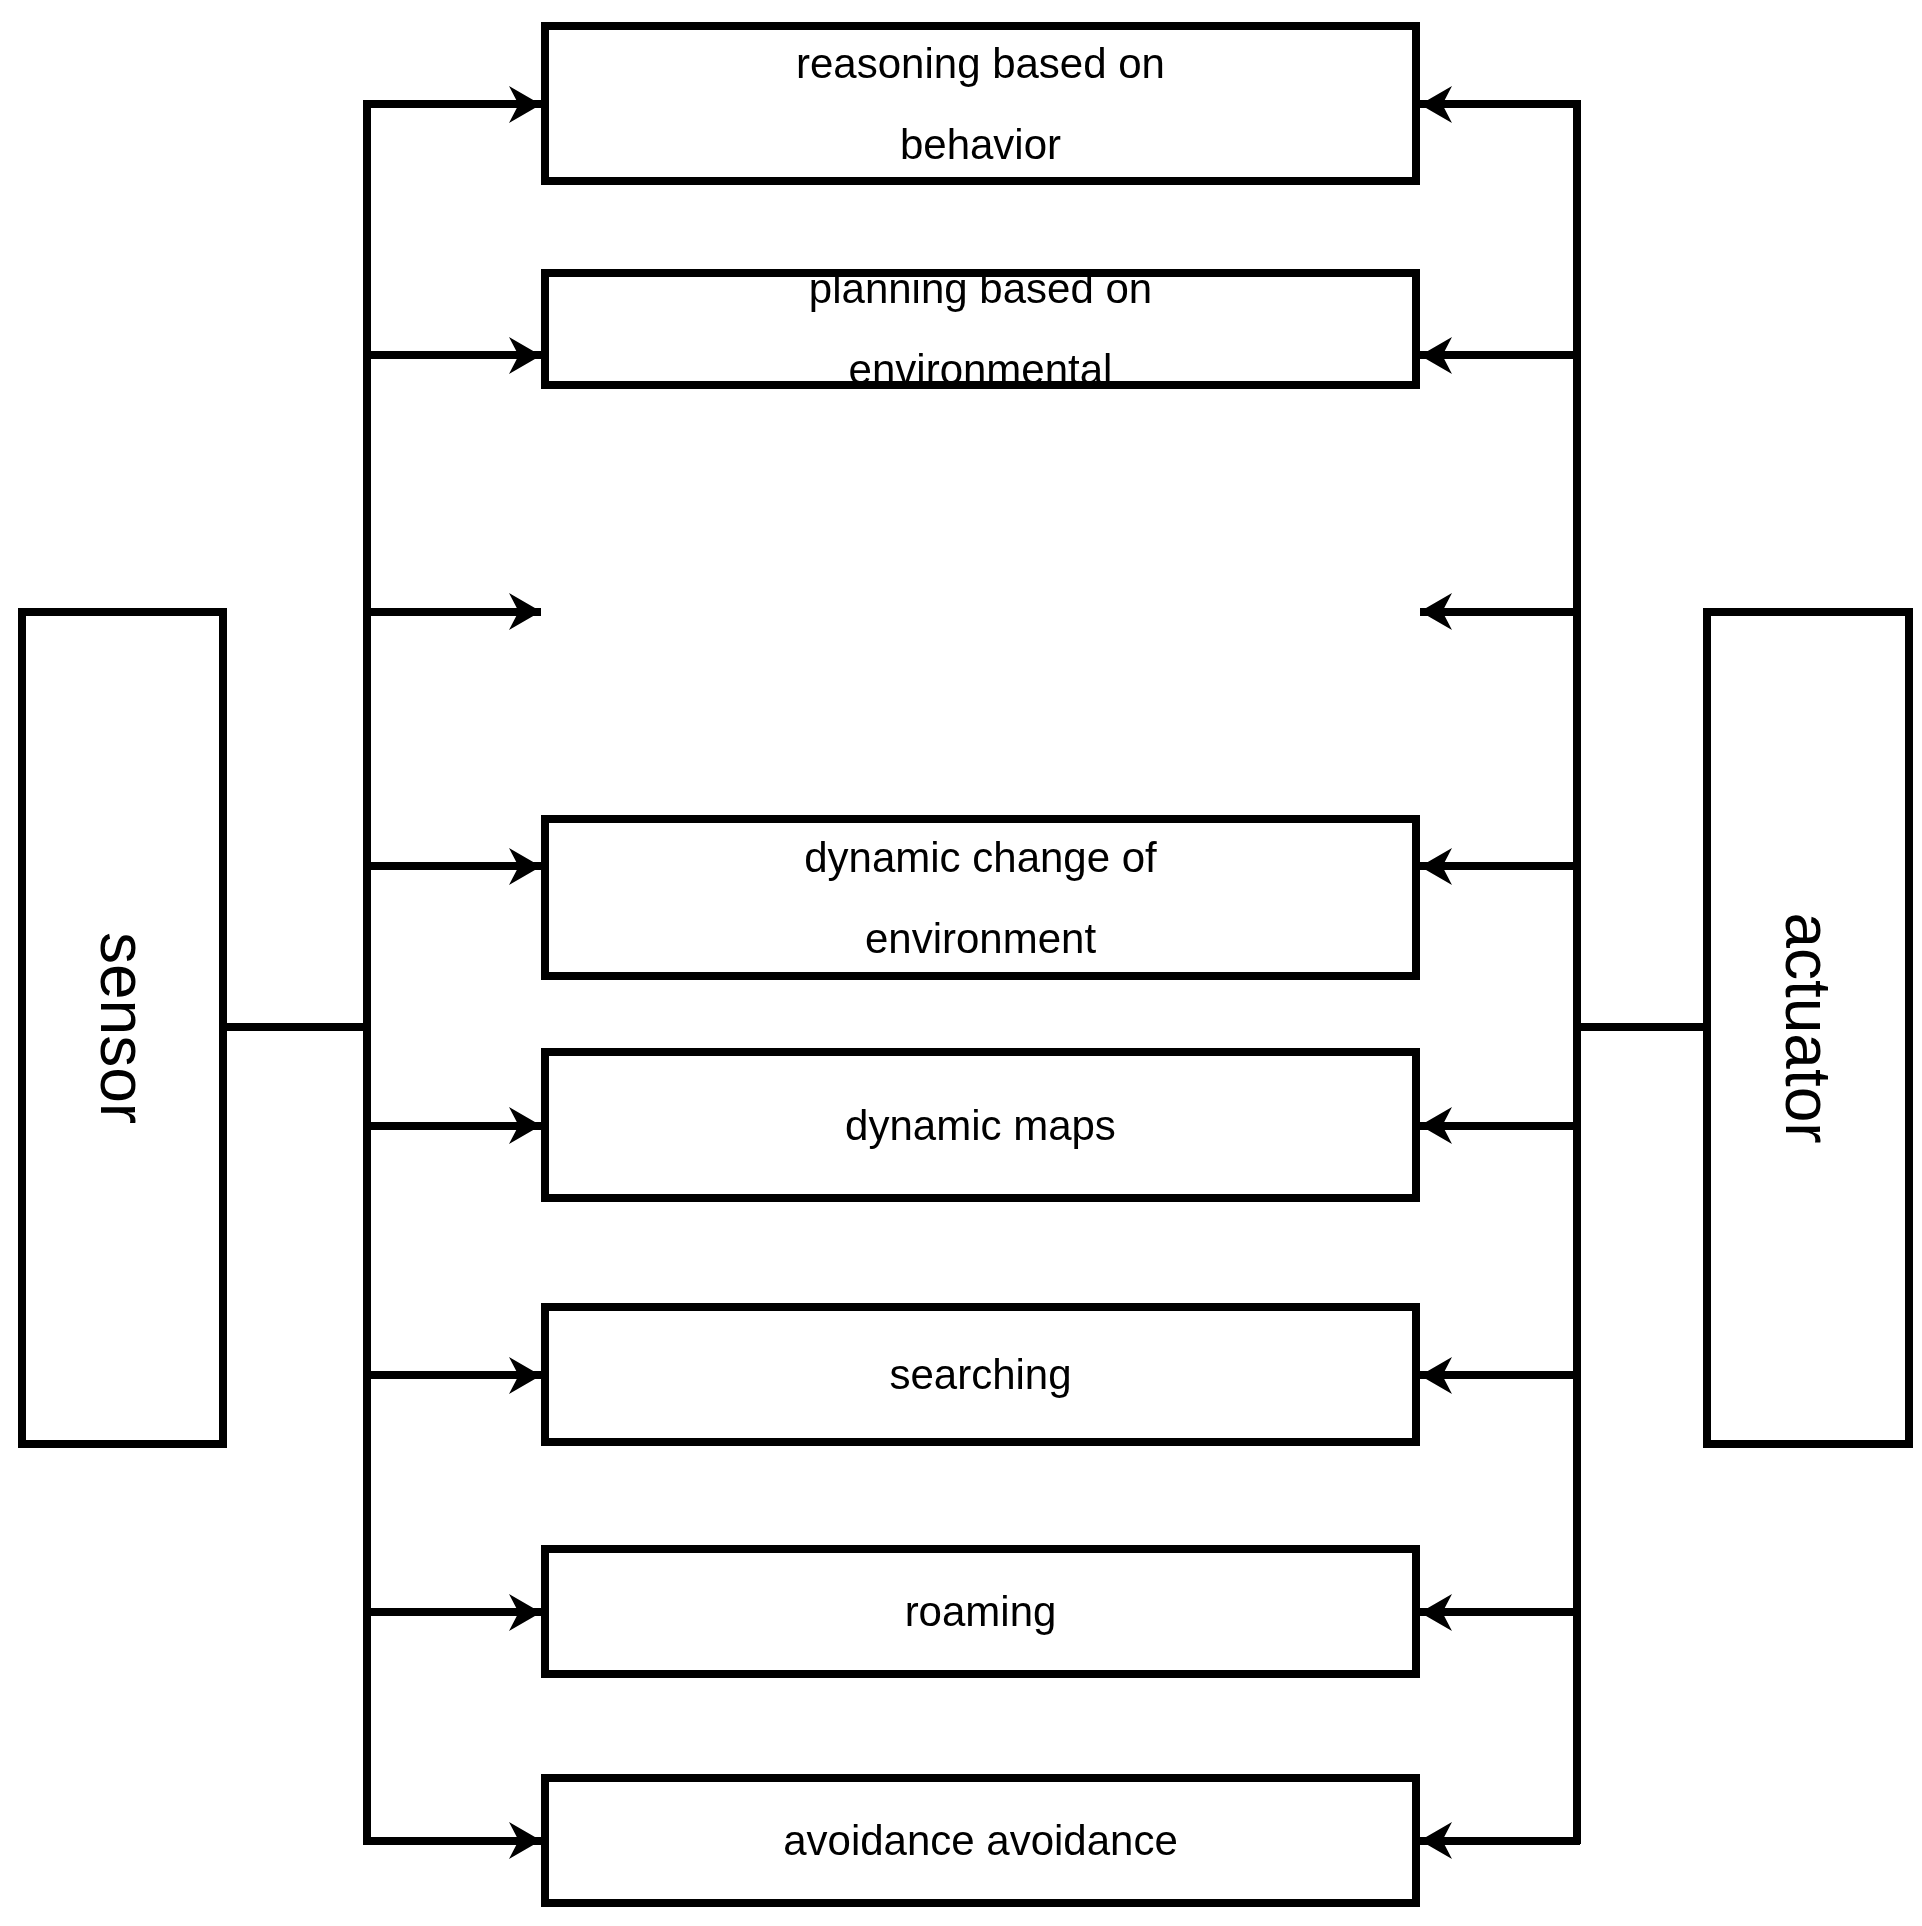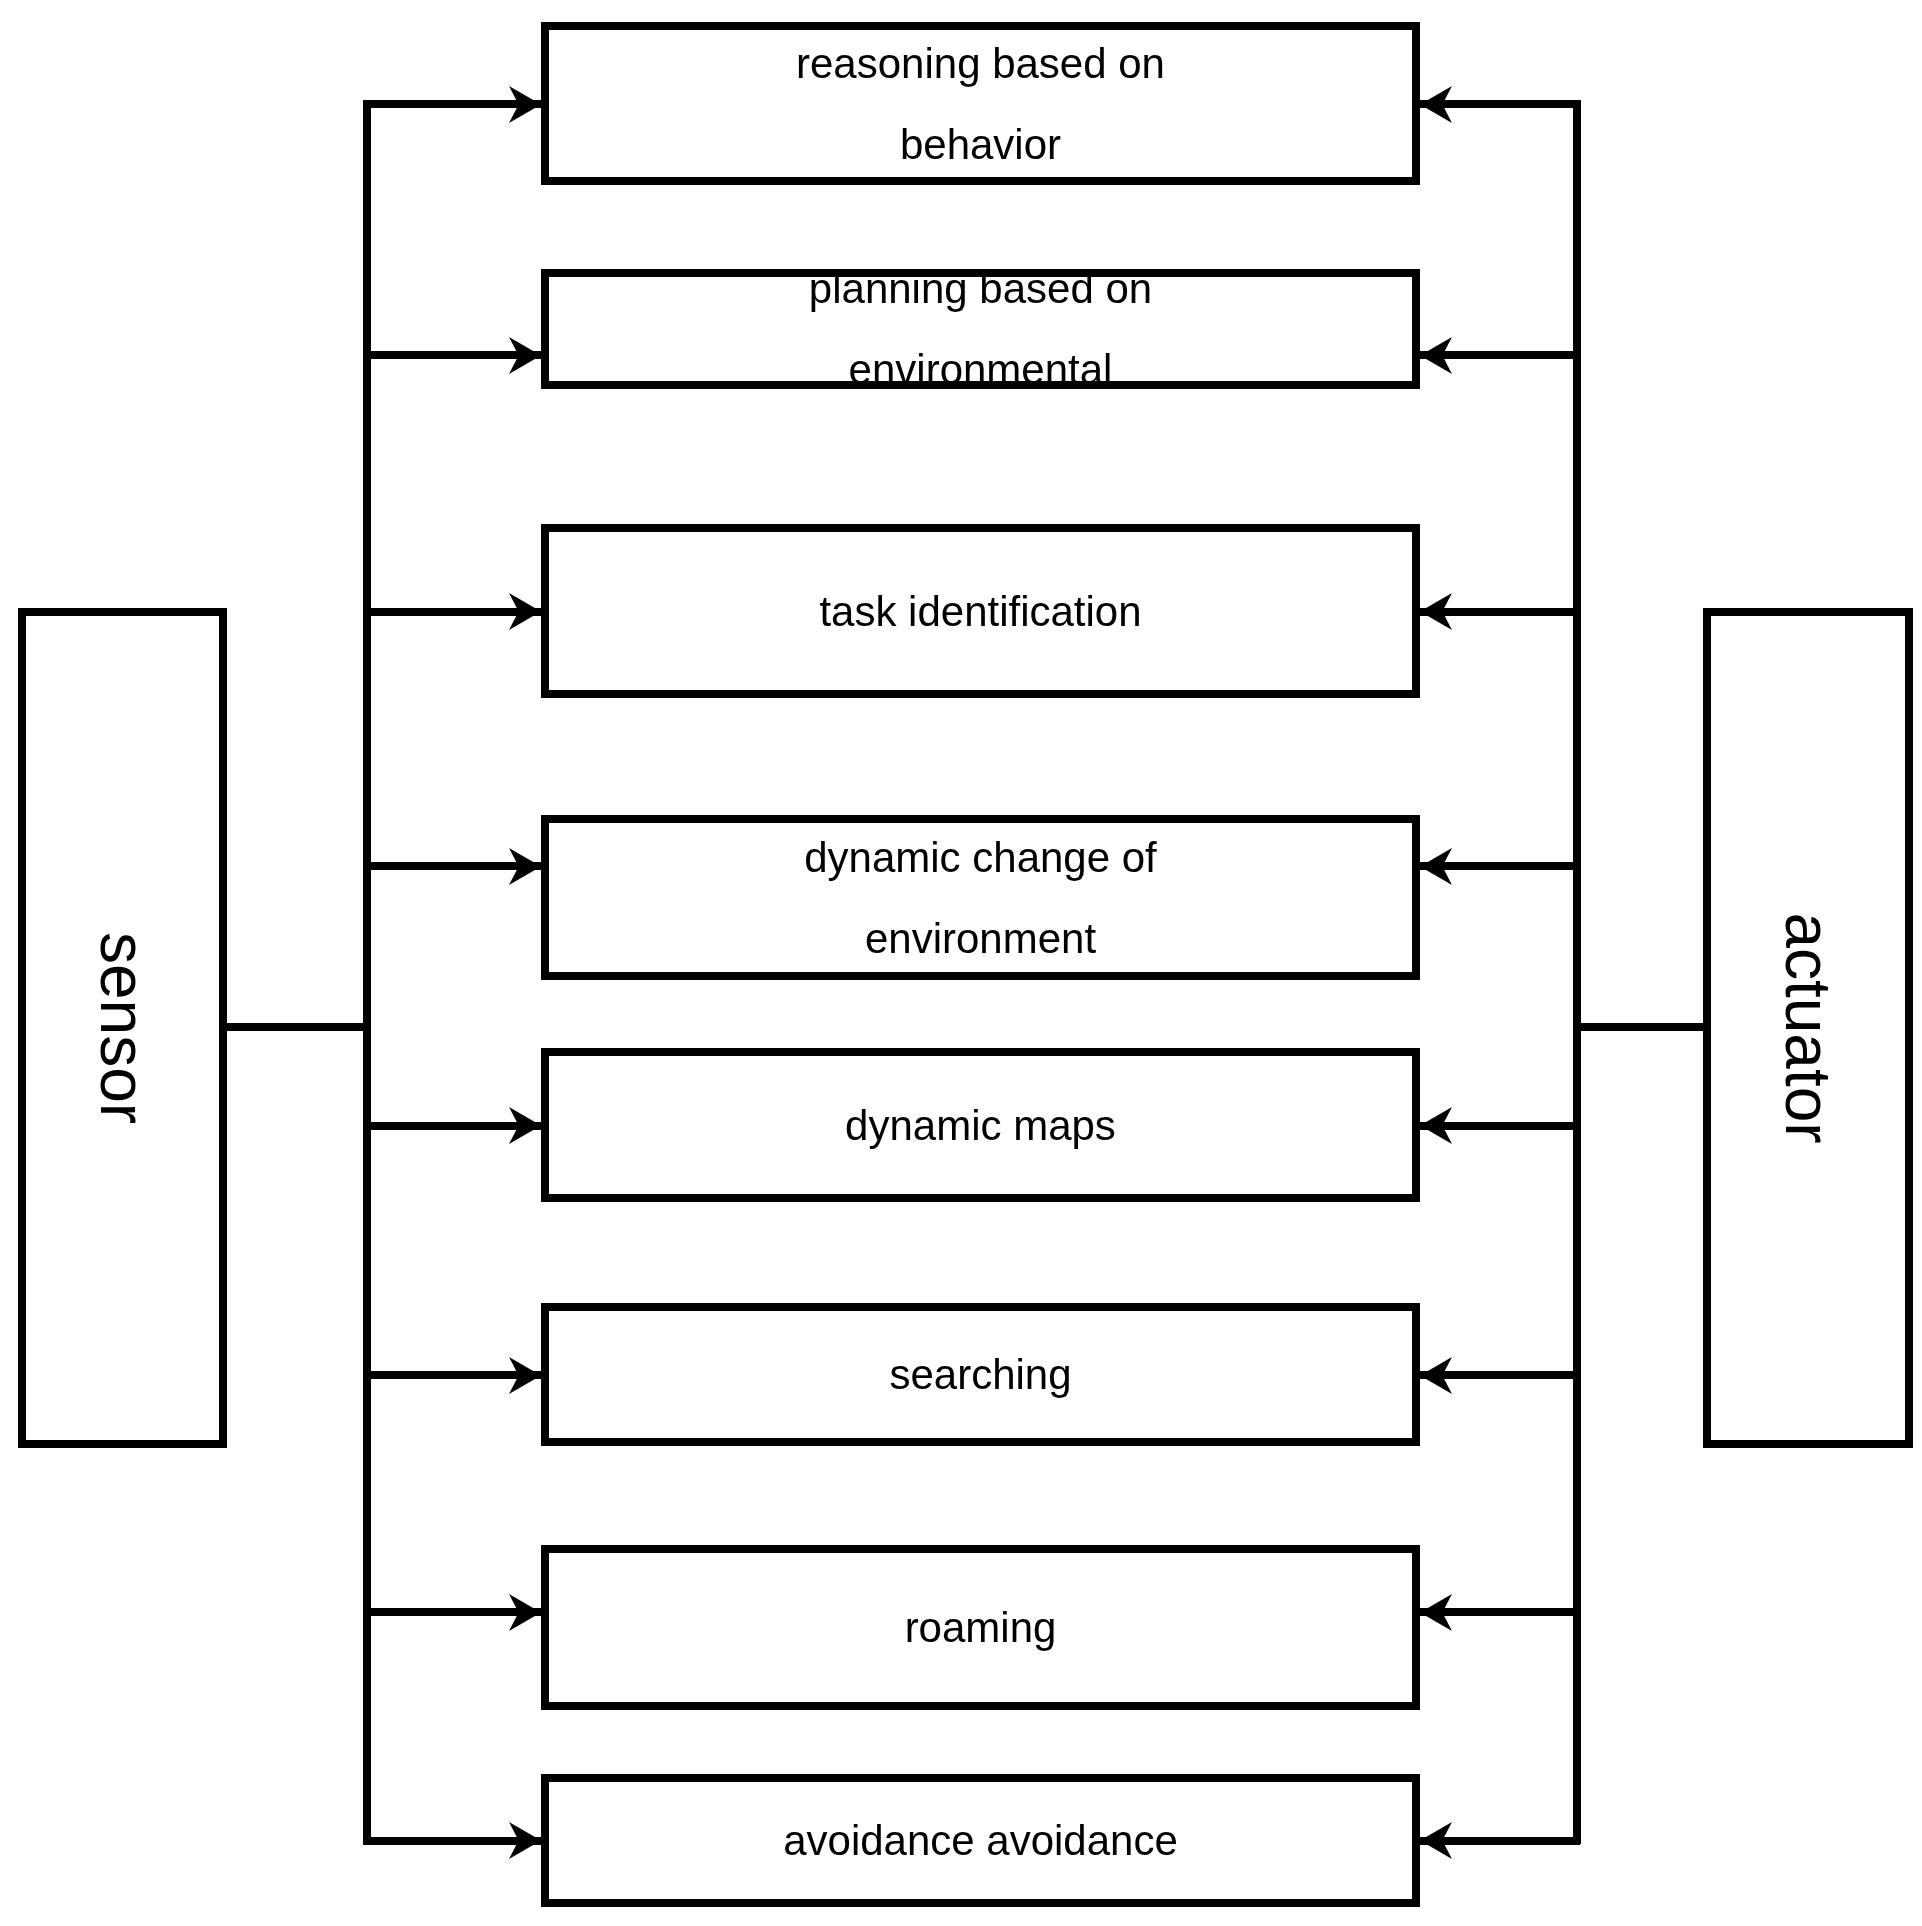--- a/index.html
+++ b/index.html
@@ -98,23 +98,20 @@
   <div class="arrow left" style="left:1420px; top:337px"></div>
   <div class="fbox" style="top:269px; height:120px">
     <span>planning based on
 environmental</span>
   </div>
 
   <div class="hline branch-left" style="top:608px"></div>
   <div class="arrow right" style="left:509px; top:593px"></div>
   <div class="hline branch-right" style="top:608px"></div>
   <div class="arrow left" style="left:1420px; top:593px"></div>
-  <div class="fbox" style="top:524px; height:174px">
-    <span>task identification</span>
-  </div>
 
   <div class="hline branch-left" style="top:862px"></div>
   <div class="arrow right" style="left:509px; top:848px"></div>
   <div class="hline branch-right" style="top:862px"></div>
   <div class="arrow left" style="left:1420px; top:848px"></div>
   <div class="fbox" style="top:815px; height:165px">
     <span>dynamic change of
 environment</span>
   </div>
 
@@ -131,21 +128,21 @@
   <div class="hline branch-right" style="top:1371px"></div>
   <div class="arrow left" style="left:1420px; top:1357px"></div>
   <div class="fbox" style="top:1303px; height:143px">
     <span>searching</span>
   </div>
 
   <div class="hline branch-left" style="top:1608px"></div>
   <div class="arrow right" style="left:509px; top:1594px"></div>
   <div class="hline branch-right" style="top:1608px"></div>
   <div class="arrow left" style="left:1420px; top:1594px"></div>
-  <div class="fbox" style="top:1545px; height:165px">
+  <div class="fbox" style="top:1545px; height:133px">
     <span>roaming</span>
   </div>
 
   <div class="hline branch-left" style="top:1837px"></div>
   <div class="arrow right" style="left:509px; top:1822px"></div>
   <div class="hline branch-right" style="top:1837px"></div>
   <div class="arrow left" style="left:1420px; top:1822px"></div>
   <div class="fbox" style="top:1774px; height:133px">
     <span>avoidance avoidance</span>
   </div>

